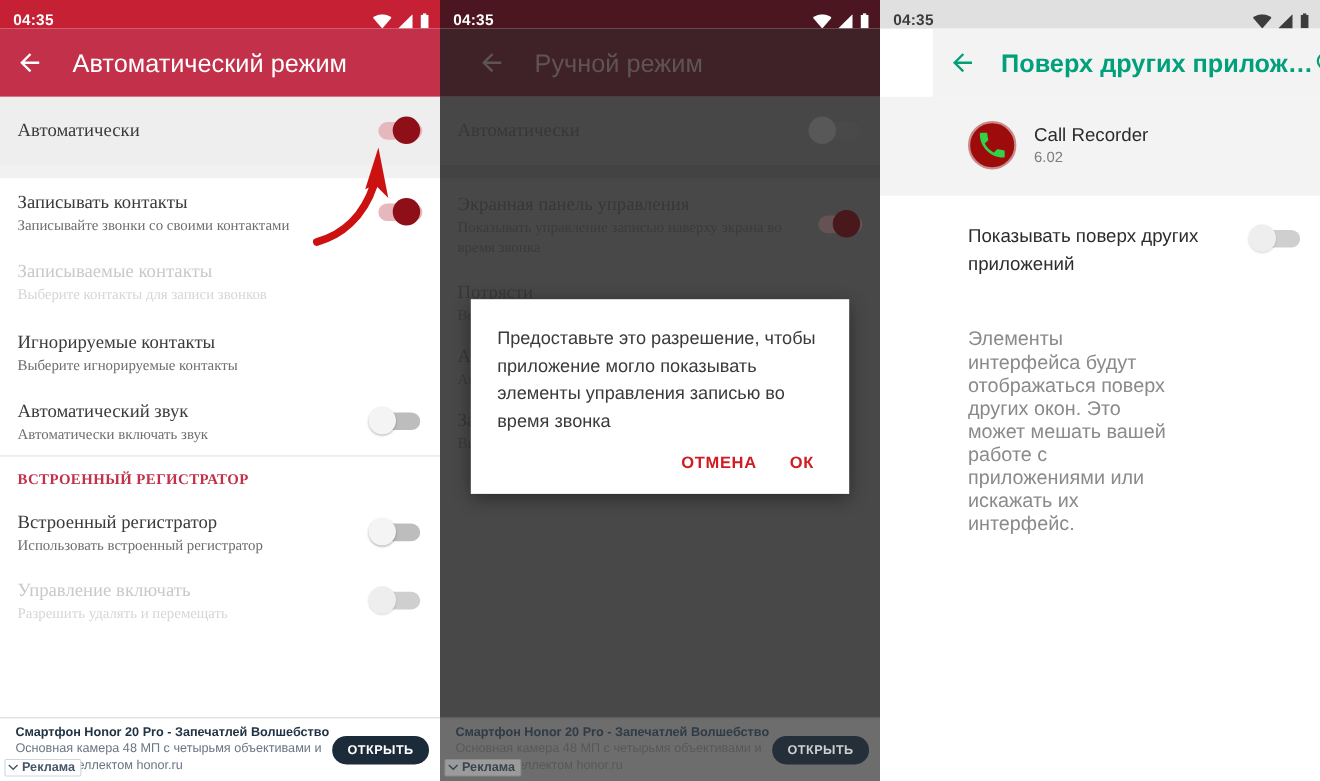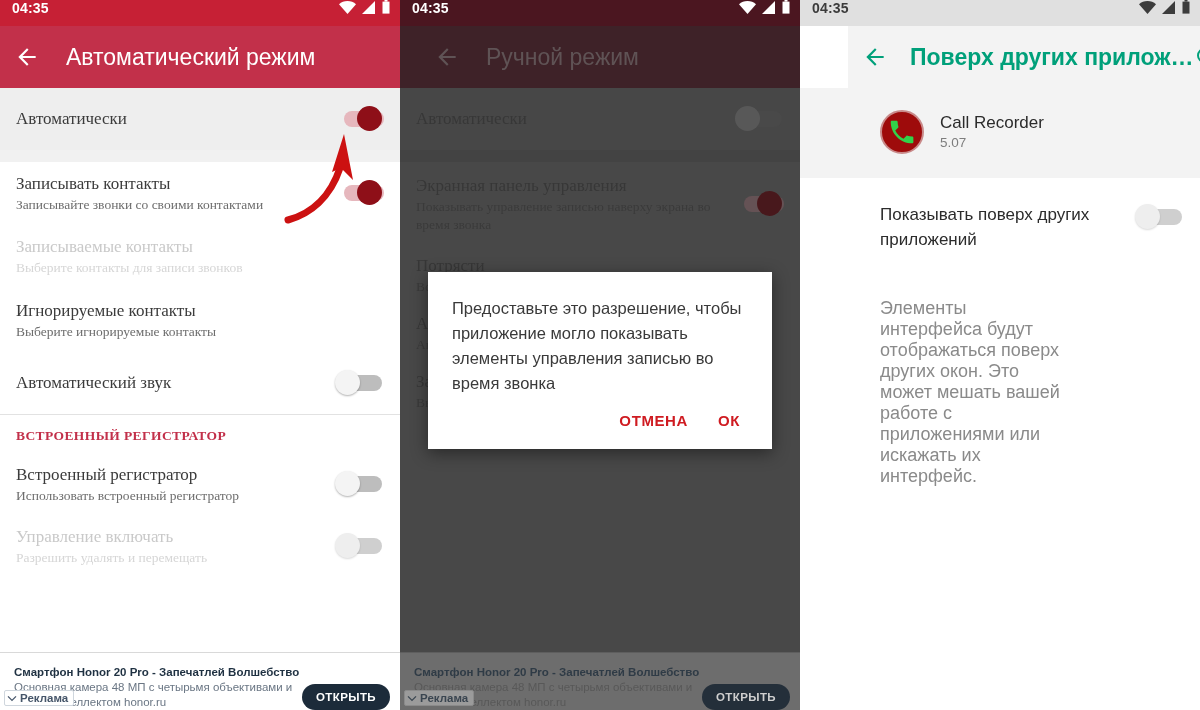--- a/index.html
+++ b/index.html
@@ -23,21 +23,21 @@
     width: 400px;
     height: 710px;
     overflow: hidden;
     background: #ffffff;
   }
 
   
   .statusbar {
     height: 26px;
     display: flex;
-    align-items: flex-start;
+    align-items: flex-end;
     padding: 0 10px 0 12px;
     box-sizing: border-box;
   }
   .statusbar .clock {
     font-size: 14px;
     font-weight: bold;
     letter-spacing: 0.2px;
   }
   .statusbar .sb-icons {
     margin-left: auto;
@@ -210,21 +210,21 @@
   .arrow { position: absolute; pointer-events: none; }
 
   
   .adbar {
     position: absolute;
     left: 0; bottom: 0; right: 0;
     height: 58px;
     background: #ffffff;
     border-top: 1px solid #d9d9d9;
     display: flex;
-    align-items: flex-end;
+    align-items: center;
     padding: 0 10px 0 14px;
     box-sizing: border-box;
   }
   .adbar .ad-texts { flex: 1 1 auto; }
   .adbar .ad-t1 { font-size: 11.5px; font-weight: bold; color: #1f3142; line-height: 15px; }
   .adbar .ad-t2 { font-size: 11.5px; color: #6a7684; line-height: 15px; }
   .adbar .ad-t3 { font-size: 11.5px; color: #6a7684; line-height: 15px; }
   .adbar .open-btn {
     flex: none;
     background: #1c2b3a;
@@ -329,20 +329,21 @@
       <div class="row" style="height:64px">
         <div class="texts">
           <div class="ttl">Игнорируемые контакты</div>
           <div class="sub">Выберите игнорируемые контакты</div>
         </div>
       </div>
 
       <div class="row" style="height:62px">
         <div class="texts">
           <div class="ttl">Автоматический звук</div>
+          <div class="sub">Автоматически включать звук</div>
         </div>
         <span class="toggle off">
           <span class="track"></span>
           <span class="knob"></span>
         </span>
       </div>
 
       <div class="sep"></div>
 
       <div class="section-hdr">ВСТРОЕННЫЙ РЕГИСТРАТОР</div>
@@ -545,21 +546,21 @@
     </div>
 
     <div class="app-head">
       <span class="app-icon">
         <svg width="30" height="30" viewBox="0 0 24 24">
             <path d="M6.6 10.8c1.4 2.8 3.8 5.1 6.6 6.6l2.2-2.2c.3-.3.7-.4 1-.2 1.2.4 2.4.6 3.7.6.6 0 1 .4 1 1V20c0 .6-.4 1-1 1C10.7 21 3 13.3 3 3.9c0-.6.4-1 1-1h3.5c.6 0 1 .4 1 1 0 1.3.2 2.5.6 3.7.1.4 0 .8-.2 1z" fill="#32d14a"></path>
           </svg>
       </span>
       <span class="app-meta">
         <span class="nm" style="display:block">Call Recorder</span>
-        <span class="vr" style="display:block">5.07</span>
+        <span class="vr" style="display:block">6.02</span>
       </span>
     </div>
 
     <div class="p3-body">
       <div class="p3-row">
         <div class="ttl">Показывать поверх других приложений</div>
         <span class="toggle off faint">
           <span class="track"></span>
           <span class="knob"></span>
         </span>

